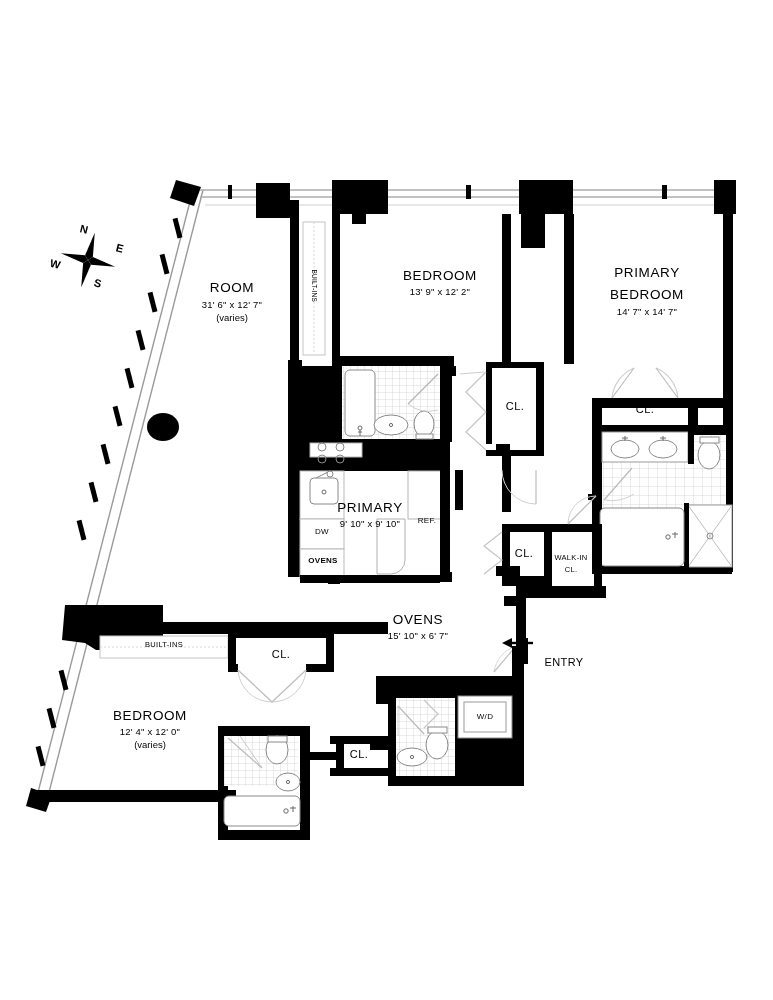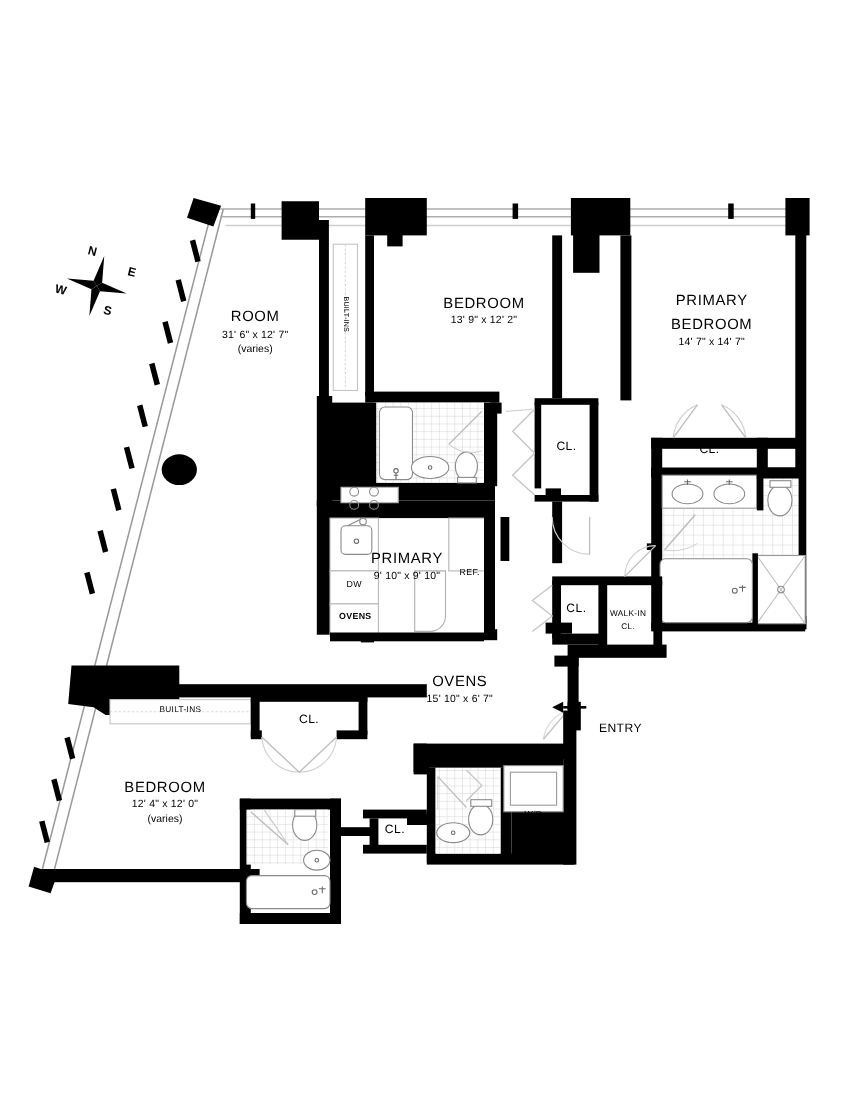--- a/index.html
+++ b/index.html
@@ -420,21 +420,21 @@
   <div class="lbl small-cap" style="left:620px;top:403px;width:50px;">CL.</div>
   <div class="lbl small-cap" style="left:503px;top:547px;width:42px;">CL.</div>
   <div class="lbl tiny-cap" style="left:546px;top:554px;width:50px;">WALK-IN</div>
   <div class="lbl tiny-cap" style="left:546px;top:566px;width:50px;">CL.</div>
   <div class="lbl small-cap" style="left:256px;top:648px;width:50px;">CL.</div>
   <div class="lbl small-cap" style="left:334px;top:748px;width:50px;">CL.</div>
 
   <div class="lbl micro-cap vertical" style="left:284px;top:282px;width:60px;">BUILT-INS</div>
   <div class="lbl tiny-cap" style="left:114px;top:641px;width:100px;">BUILT-INS</div>
 
-  <div class="lbl appl-cap" style="left:465px;top:736px;width:40px;">W/D</div>
+  <div class="lbl appl-cap" style="left:465px;top:712px;width:40px;">W/D</div>
   <div class="lbl appl-cap" style="left:302px;top:527px;width:40px;">DW</div>
   <div class="lbl appl-cap" style="left:300px;top:556px;width:46px;font-weight:bold;">OVENS</div>
   <div class="lbl appl-cap" style="left:406px;top:516px;width:42px;">REF.</div>
 
   <div class="lbl small-cap" style="left:534px;top:636px;width:60px;text-align:center;margin-top:20px;">ENTRY</div>
 
   <div class="lbl micro-cap" style="left:346px;top:779px;width:220px;">ALL DIMENSIONS ARE APPROXIMATE.</div>
 
 </div>
 

